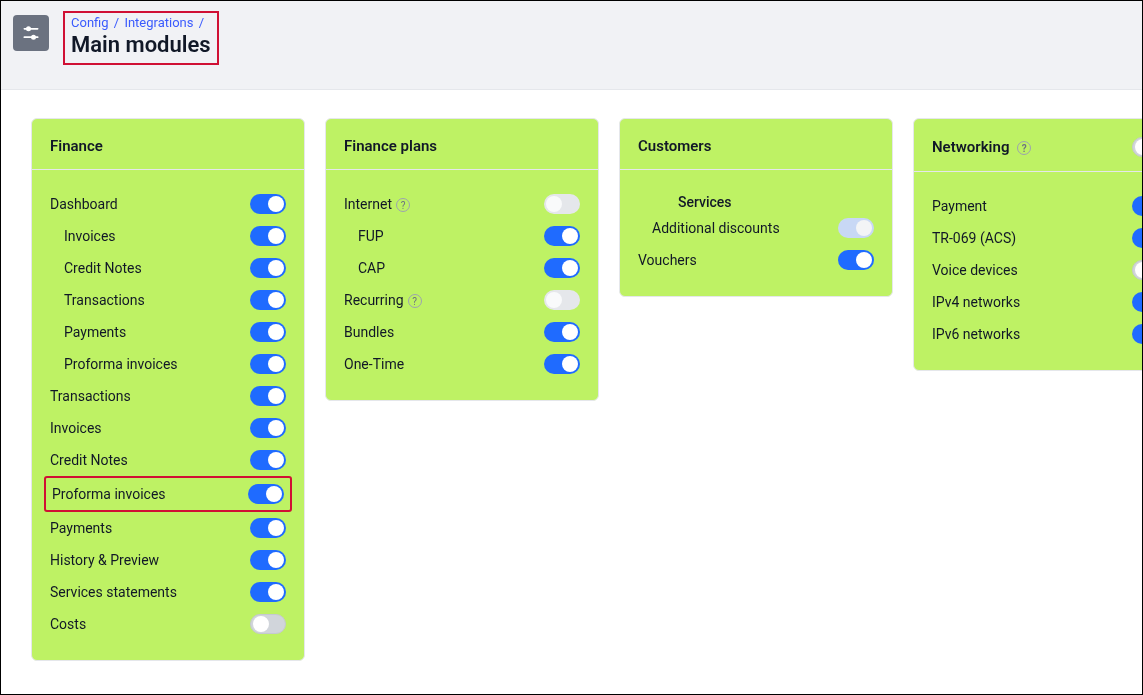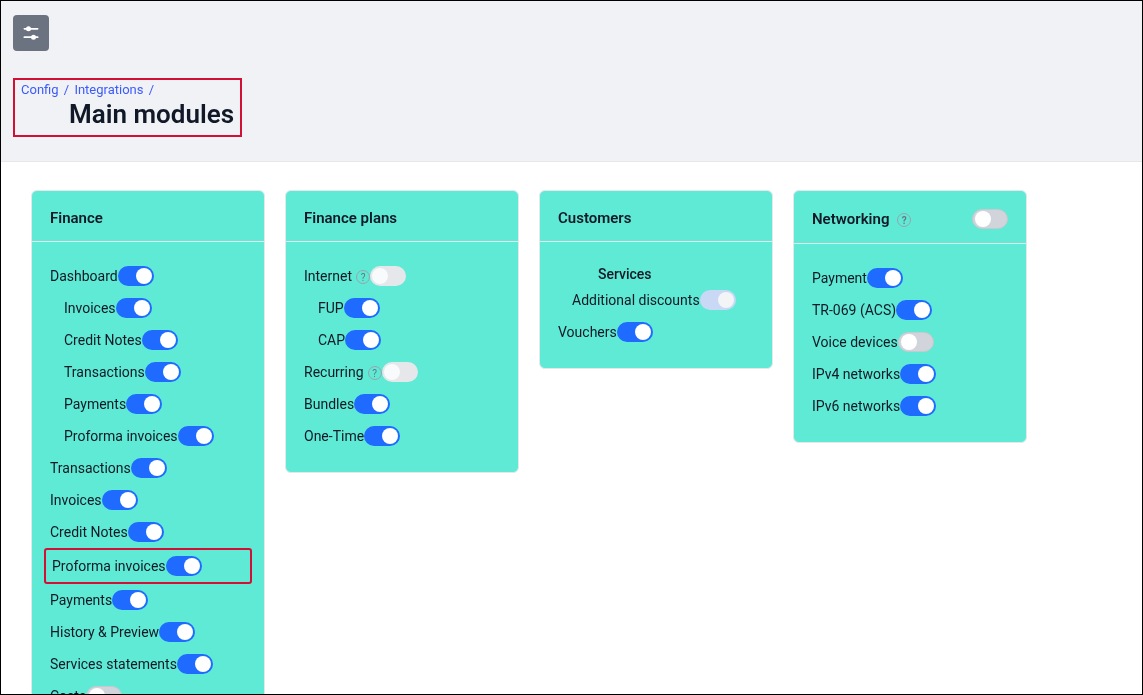--- a/index.html
+++ b/index.html
@@ -15,22 +15,21 @@
     border: 1px solid #000;
     position: relative;
     overflow: hidden;
   }
   .header-bar {
     background: #f1f2f5;
     padding: 10px 12px 24px 12px;
     border-bottom: 1px solid #e5e7eb;
     display: flex;
     align-items: flex-start;
-    gap: 27px;
-    flex-direction: column;
+    gap: 14px;
   }
   .header-icon-box {
     width: 36px;
     height: 36px;
     background: #6b7280;
     border-radius: 4px;
     display: flex;
     align-items: center;
     justify-content: center;
     flex-shrink: 0;
@@ -41,55 +40,54 @@
     padding: 2px 6px 6px 6px;
   }
   .breadcrumb {
     font-size: 13px;
     color: #3b5bfd;
     margin-bottom: 2px;
   }
   .breadcrumb a { color: #3b5bfd; text-decoration: none; }
   .breadcrumb .sep { color: #3b5bfd; margin: 0 2px; }
   .page-title {
-    font-size: 26px;
+    font-size: 22px;
     font-weight: 600;
     color: #111827;
-    margin-left: 48px;
   }
   .content {
     padding: 28px 30px;
     display: flex;
     gap: 20px;
     align-items: flex-start;
   }
   .card {
-    background: #5eead4;
+    background: #bef264;
     border: 1px solid #e5e7eb;
     border-radius: 6px;
-    width: 234px;
+    width: 274px;
     flex-shrink: 0;
   }
   .card-header {
     padding: 18px 18px 14px 18px;
     border-bottom: 1px solid #e5e7eb;
     font-size: 15px;
     font-weight: 600;
     color: #111827;
     display: flex;
     align-items: center;
     justify-content: space-between;
   }
   .card-body {
     padding: 18px 18px 20px 18px;
   }
   .row {
     display: flex;
     align-items: center;
-    justify-content: flex-start;
+    justify-content: space-between;
     padding: 6px 0;
     min-height: 30px;
   }
   .row.sub { padding-left: 14px; }
   .row .label {
     font-size: 14px;
     color: #111827;
   }
   .row.sub .label { font-size: 14px; }
   .subheading {

